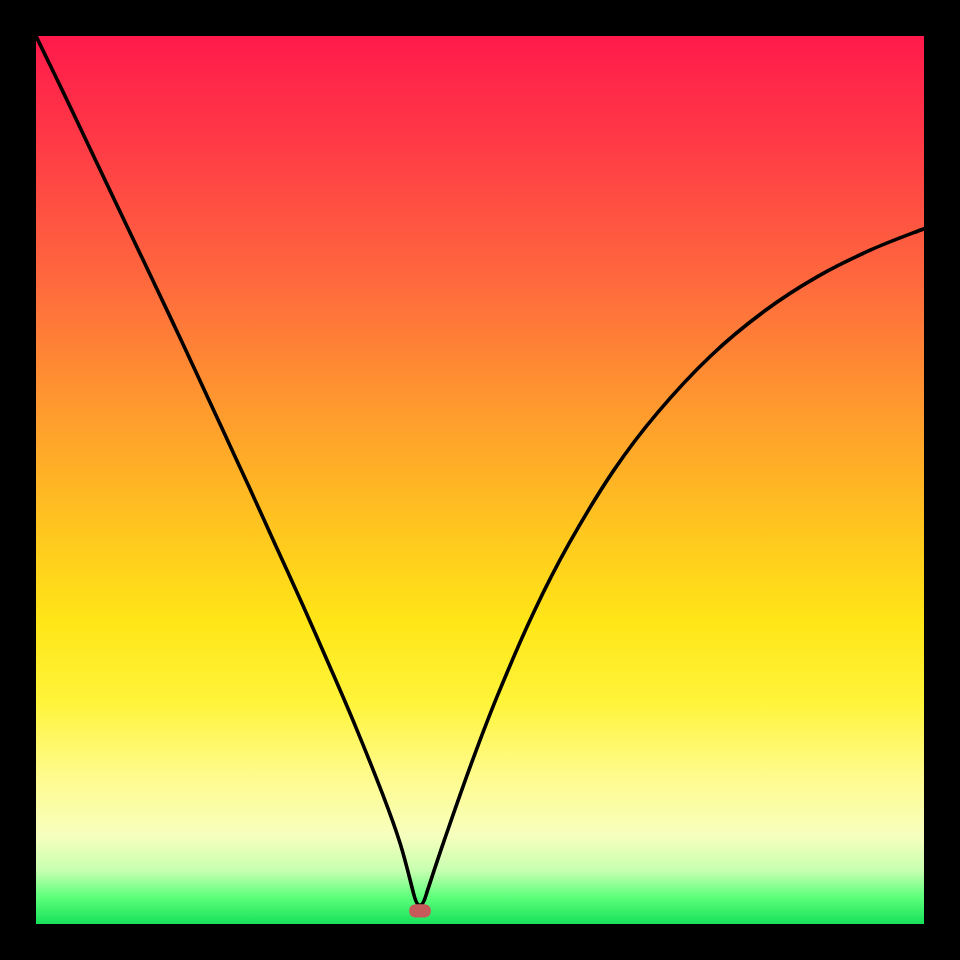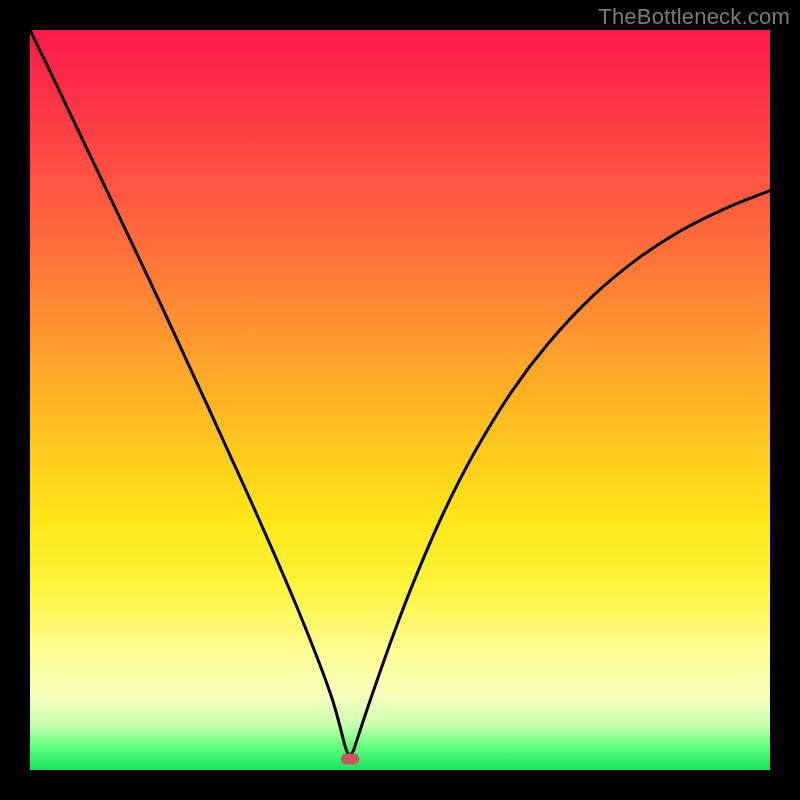--- a/index.html
+++ b/index.html
@@ -69,14 +69,13 @@
 </head>
 <body>
 
 <div class="frame">
   <div class="plot">
     <svg class="curve" viewBox="0 0 740 740" preserveAspectRatio="none">
       <path id="curve-path" fill="none" stroke="#000000" stroke-width="3" stroke-linecap="round" stroke-linejoin="round" d="M 0.0 0.0 C 4.0 8.3, 14.2 29.2, 22.2 45.9 C 30.2 62.5, 36.4 75.7, 44.4 92.5 C 52.4 109.3, 58.6 122.3, 66.6 139.1 C 74.6 155.9, 80.8 169.0, 88.8 185.7 C 96.8 202.5, 103.0 215.4, 111.0 232.4 C 119.0 249.3, 125.2 262.5, 133.2 279.7 C 141.2 296.9, 147.4 310.5, 155.4 327.8 C 163.4 345.1, 169.6 358.5, 177.6 375.9 C 185.6 393.4, 191.8 407.2, 199.8 424.8 C 207.8 442.3, 214.0 455.8, 222.0 473.6 C 230.0 491.4, 236.2 505.5, 244.2 523.9 C 252.2 542.3, 258.4 556.4, 266.4 575.7 C 274.4 595.0, 281.9 613.8, 288.6 631.2 C 295.3 648.7, 298.7 657.7, 303.4 672.7 C 308.1 687.6, 312.5 706.6, 314.5 714.1 Q 319.7 734.9 325.6 714.1 C 328.3 706.1, 333.7 689.0, 340.4 669.7 C 347.1 650.4, 354.6 628.5, 362.6 606.8 C 370.6 585.1, 375.5 571.7, 384.8 549.1 C 394.1 526.4, 403.7 503.6, 414.4 481.0 C 425.1 458.4, 432.0 444.6, 444.0 423.3 C 456.0 402.0, 467.7 382.3, 481.0 362.6 C 494.3 342.9, 503.3 331.1, 518.0 313.8 C 532.7 296.4, 546.4 281.6, 562.4 266.4 C 578.4 251.2, 590.8 241.3, 606.8 229.4 C 622.8 217.5, 635.2 209.7, 651.2 200.5 C 667.2 191.3, 679.6 185.5, 695.6 178.3 C 711.6 171.1, 732.0 163.8, 740.0 160.6"></path>
     </svg>
     <div class="marker" id="marker" style="left: 319.68px; top: 728.9px; background: rgb(198, 90, 90);"></div>
   </div>
-  <div class="watermark">TheBottleneck.com</div>
 </div>
 
 </body></html>

